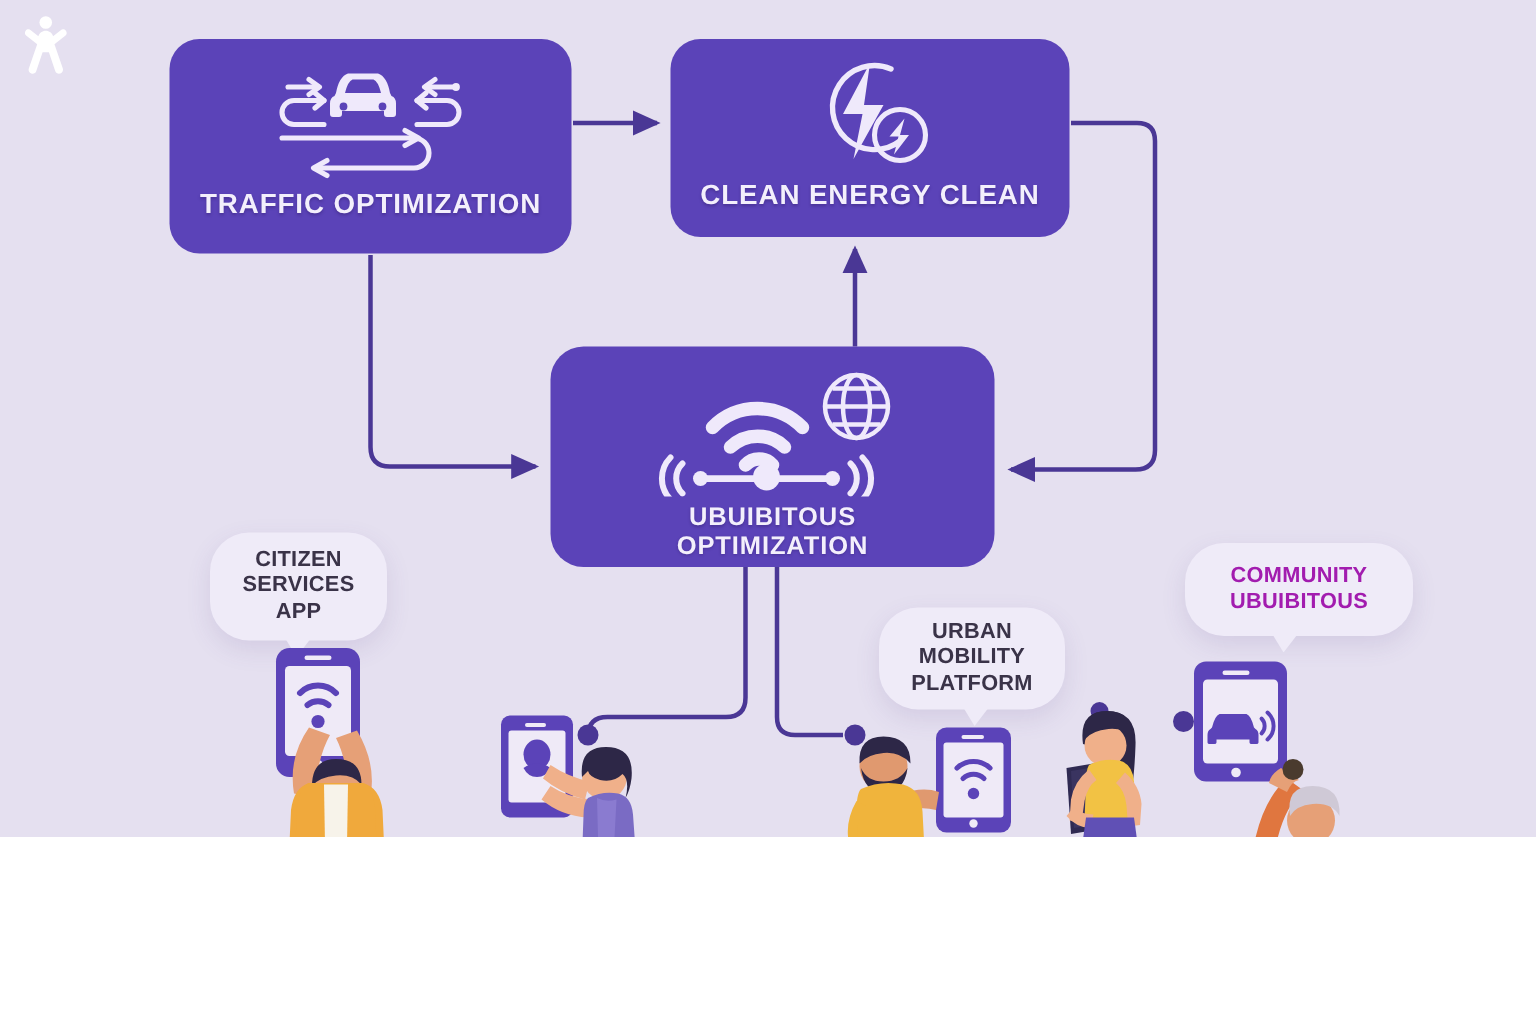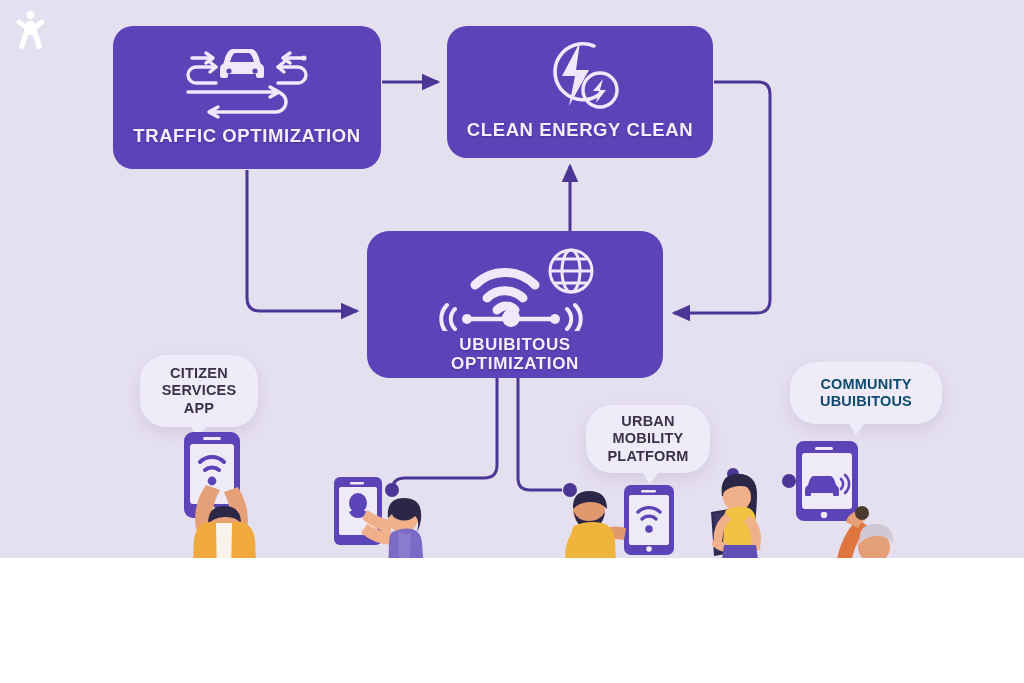--- a/index.html
+++ b/index.html
@@ -262,21 +262,21 @@
   </div>
 
   <div class="bubble" id="bubble-urban" style="background: rgb(239, 235, 248); color: rgb(58, 51, 72);">
     <div>
       <div>URBAN</div>
       <div>MOBILITY</div>
       <div>PLATFORM</div>
     </div>
   </div>
 
-  <div class="bubble" id="bubble-community" style="background: rgb(239, 235, 248); color: #0c4a6e;">
+  <div class="bubble" id="bubble-community" style="background: rgb(239, 235, 248); color: #a21caf;">
     <div>
       <div>COMMUNITY</div>
       <div>UBUIBITOUS</div>
     </div>
   </div>
 
   <svg id="art-svg" viewBox="0 0 1024 683">
 
     <line x1="120" y1="645" x2="940" y2="645" stroke="#5b43b8" stroke-width="4"></line>
 

